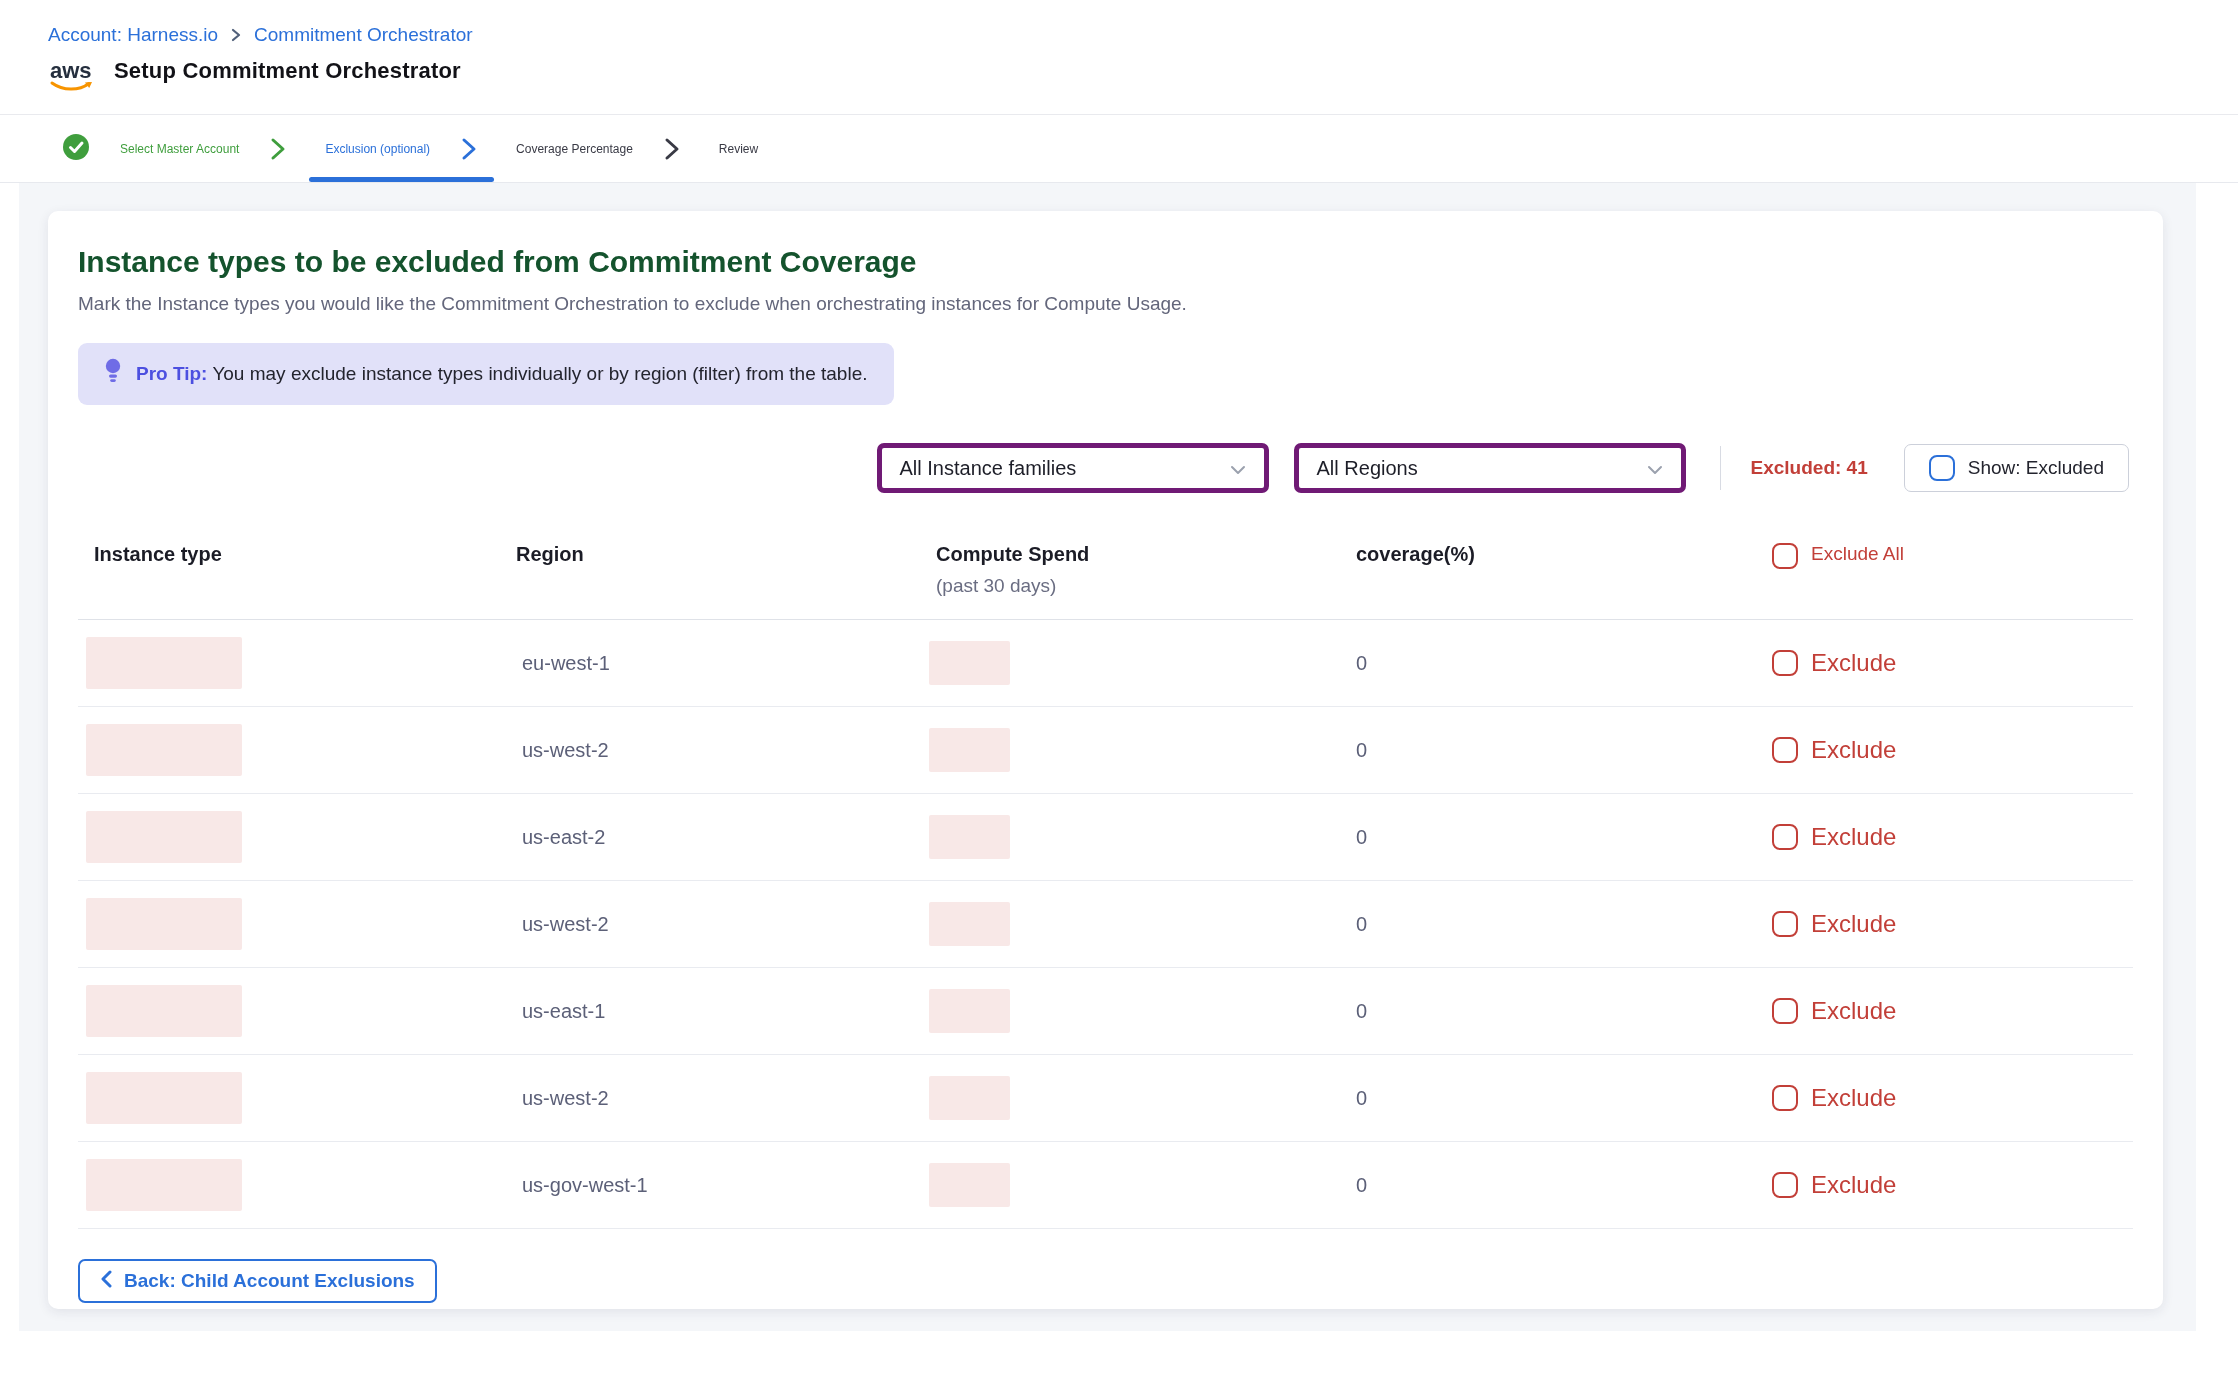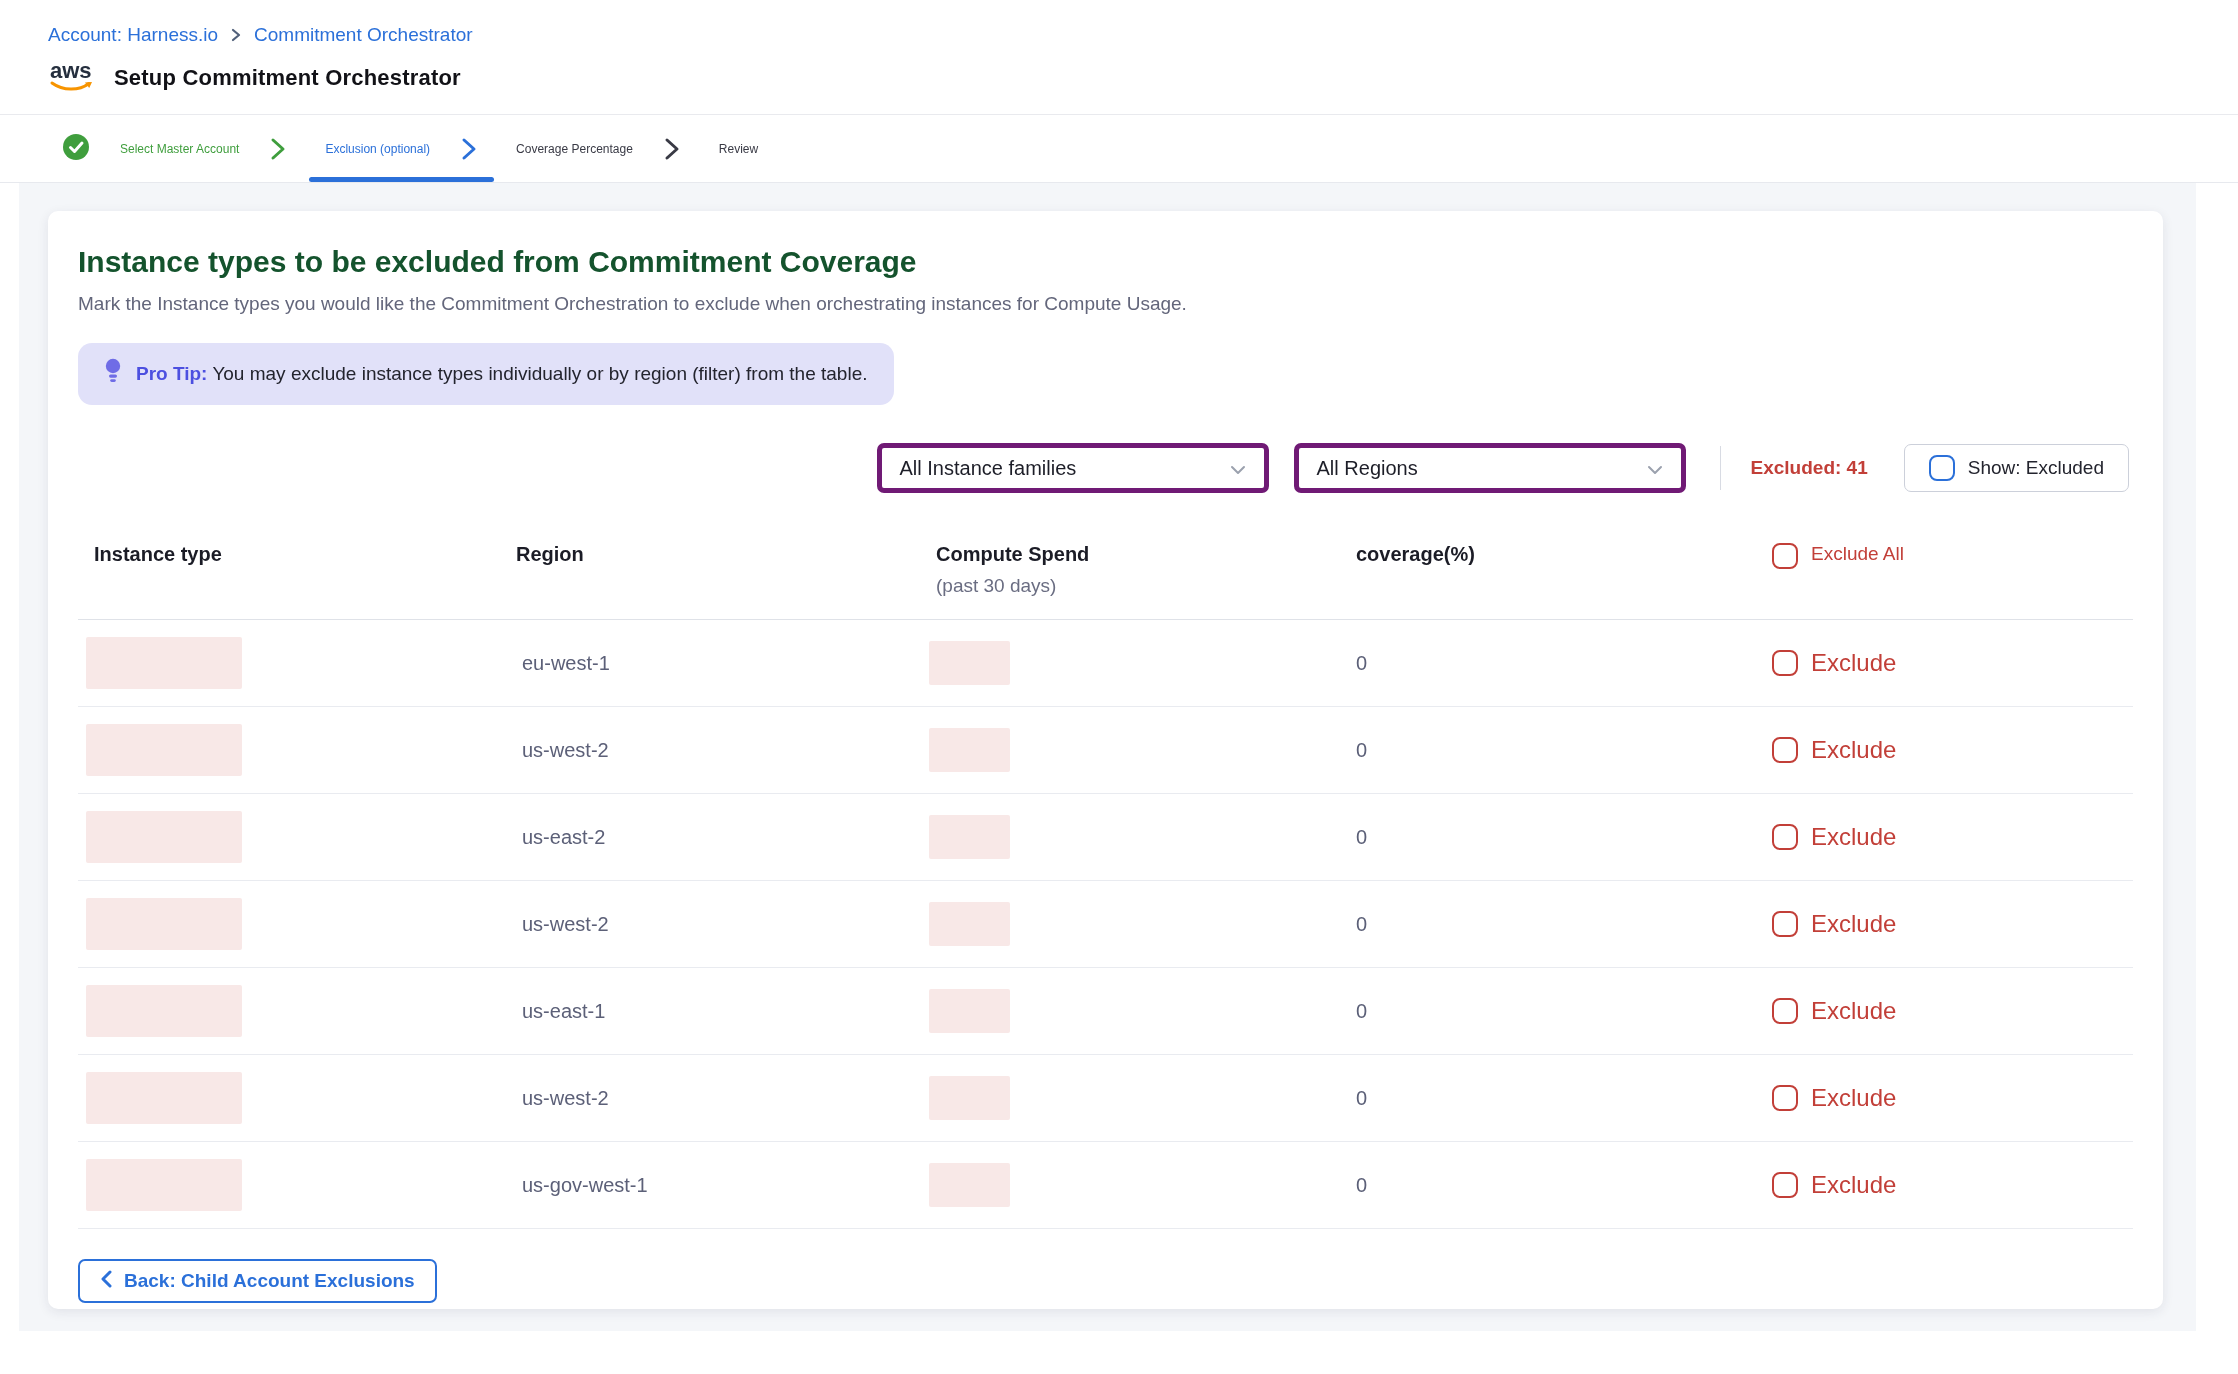--- a/index.html
+++ b/index.html
@@ -9,21 +9,21 @@
     background:#ffffff;
     font-family:"Liberation Sans", sans-serif;
     color:#1c1c28;
     overflow:hidden;
   }
 
   
   .app-header { padding:24px 48px 0 48px; border-bottom:1px solid #e9eaee; }
   .breadcrumb { display:flex; align-items:center; gap:12px; font-size:19px; color:var(--accent-blue,#2b70d9); }
   .crumb { cursor:pointer; }
-  .title-row { display:flex; align-items:center; gap:18px; margin-top:12px; padding-bottom:16px; }
+  .title-row { display:flex; gap:18px; margin-top:12px; padding-bottom:16px; }
   .page-title { font-size:22px; font-weight:700; color:#121217; letter-spacing:.2px; }
 
   
   .stepper { display:flex; align-items:center; gap:38px; height:68px; padding-left:62px; border-bottom:1px solid #e7e9ee; }
   .step { position:relative; display:flex; align-items:center; gap:30px; height:100%; font-size:12px; cursor:pointer; }
   .step-label { white-space:nowrap; }
   .step.completed { color:var(--accent-green,#3f9e3d); }
   .step.active { color:var(--accent-blue,#2b70d9); font-weight:500; }
   .step.upcoming { color:#393a45; }
   .step.active::after { content:""; position:absolute; left:-16px; right:-16px; bottom:0; height:5px; border-radius:4px; background:var(--accent-blue,#2b70d9); }
@@ -31,21 +31,21 @@
 
   
   .content-wrap { margin-left:19px; width:2177px; height:1148px; background:var(--panel-gray,#f4f6f9); padding:28px 0 22px 0; }
   .card { margin-left:29px; width:2115px; height:1098px; background:#fff; border-radius:10px;
           box-shadow:0 3px 12px rgba(31,34,68,.09); padding:34px 30px 20px 30px; }
 
   .card-heading { font-size:30px; font-weight:700; color:#14532d; }
   .card-subheading { margin-top:14px; font-size:19px; color:#63667b; }
 
   .pro-tip { margin-top:28px; display:inline-flex; align-items:center; gap:14px;
-             background:var(--tip-lavender,#e1e1f9); border-radius:14px; padding:15px 26px; font-size:19px; color:#23242e; }
+             background:var(--tip-lavender,#e1e1f9); border-radius:9px; padding:15px 26px; font-size:19px; color:#23242e; }
   .pro-tip-label { color:var(--tip-purple,#4c4fe0); font-weight:700; }
 
   
   .filter-row { display:flex; align-items:center; justify-content:flex-end; margin-top:38px; padding-right:4px; }
   .select { width:392px; height:50px; background:#fff; border:5px solid #701a75; border-radius:7px;
             display:flex; align-items:center; justify-content:space-between; padding:0 18px; font-size:20px; color:#1d1e28; cursor:pointer; }
   .select + .select { margin-left:25px; }
   .v-divider { width:1px; height:44px; background:#d8dbe3; margin:0 30px 0 34px; }
   .excluded-count { color:var(--accent-red,#c23f38); font-weight:700; font-size:19px; white-space:nowrap; }
   .show-excluded { display:flex; align-items:center; gap:13px; height:48px; border:1px solid #ccd0da; border-radius:7px;

